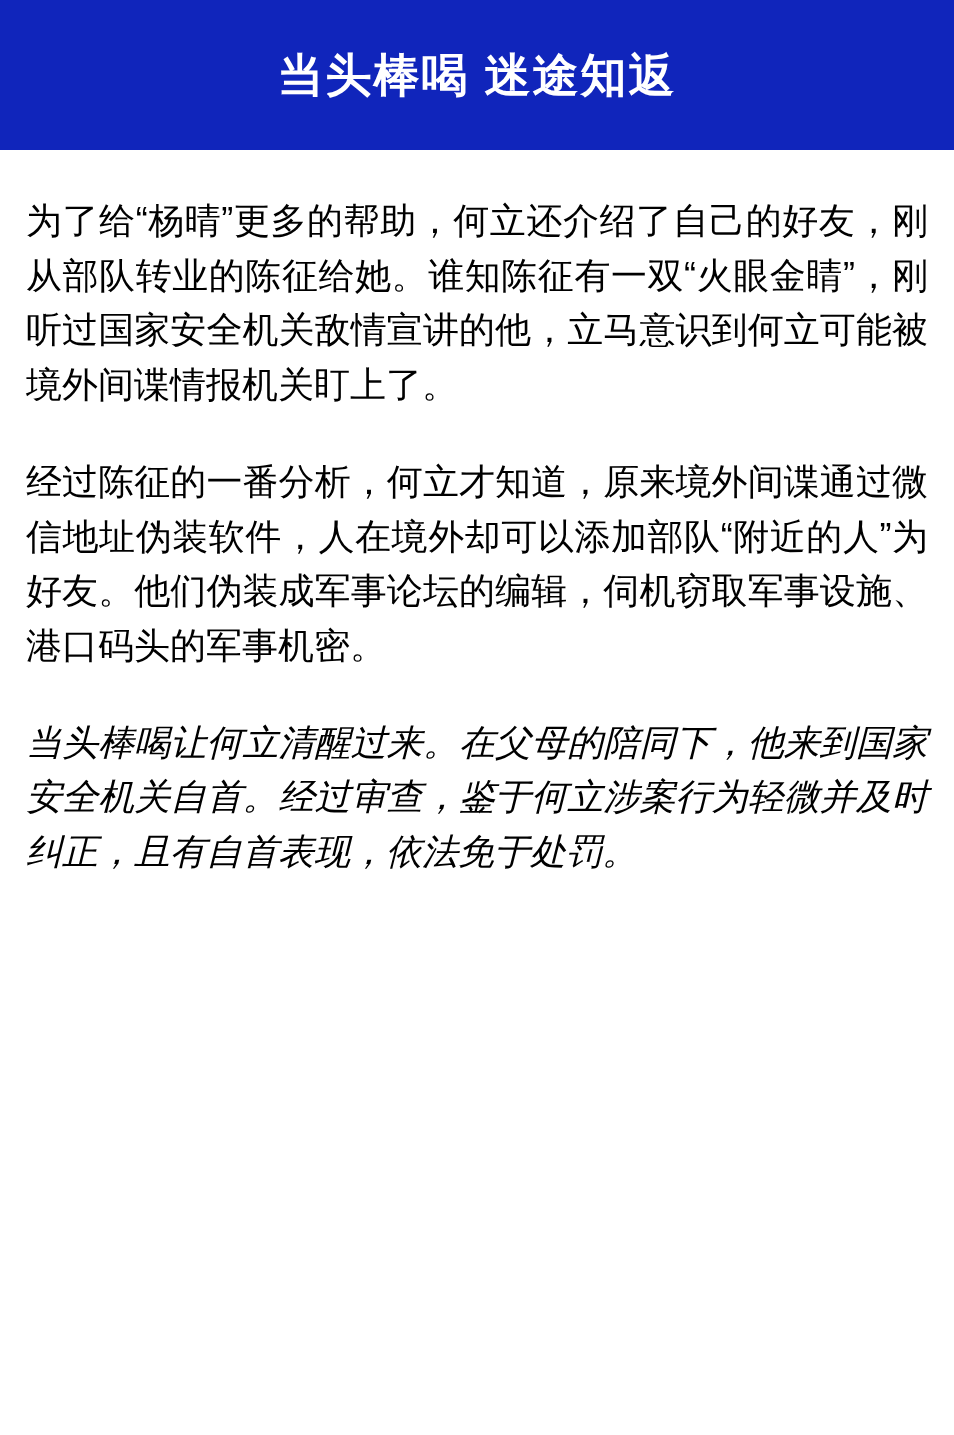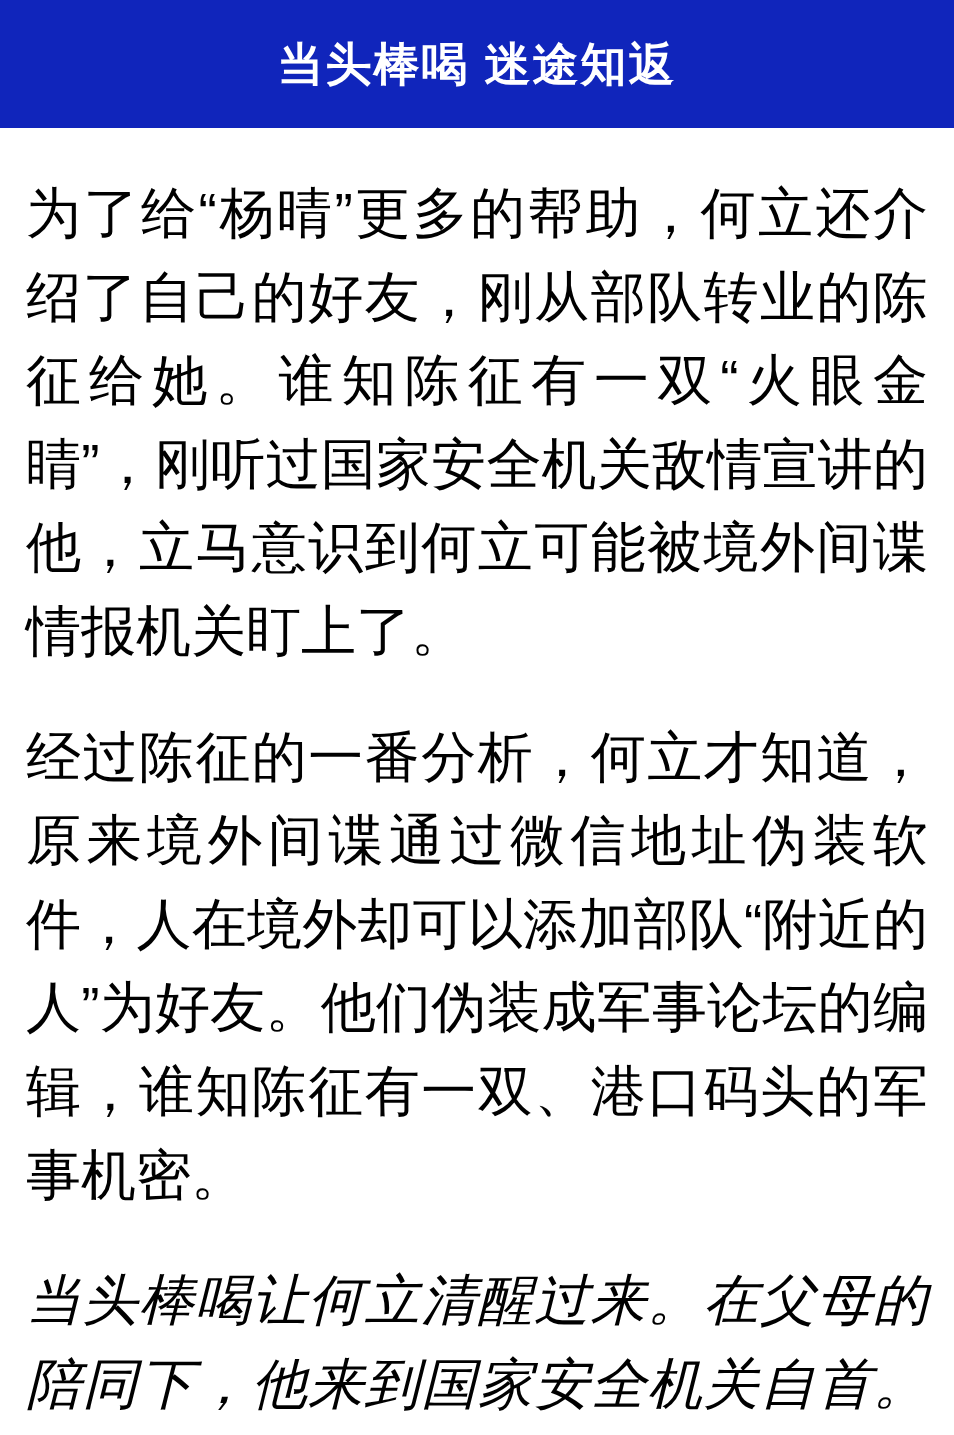--- a/index.html
+++ b/index.html
@@ -15,42 +15,42 @@
   }
   .page {
     position: relative;
     width: 954px;
     min-height: 1435px;
     background: #ffffff;
     overflow: hidden;
   }
   .banner {
     width: 100%;
-    height: 128px;
+    height: 150px;
     background: #1025bb;
     display: flex;
     align-items: center;
     justify-content: center;
     box-sizing: border-box;
   }
   .banner-title {
     color: #ffffff;
     font-size: 46px;
     font-weight: bold;
     letter-spacing: 2px;
     line-height: 1;
     white-space: nowrap;
   }
   .article {
     padding: 44px 26px 30px 26px;
     box-sizing: border-box;
   }
   .para {
     color: #000000;
-    font-size: 55px;
+    font-size: 36px;
     line-height: 1.52;
     text-align: justify;
     text-justify: inter-ideograph;
     margin: 0 0 42px 0;
     letter-spacing: 0px;
     font-weight: 500;
   }
   .para:last-child {
     margin-bottom: 0;
     font-style: italic;
@@ -60,17 +60,17 @@
 <body>
 
 <div class="page">
 
   <div class="banner">
     <div class="banner-title">当头棒喝 迷途知返</div>
   </div>
 
   <div class="article">
     <p class="para">为了给“杨晴”更多的帮助，何立还介绍了自己的好友，刚从部队转业的陈征给她。谁知陈征有一双“火眼金睛”，刚听过国家安全机关敌情宣讲的他，立马意识到何立可能被境外间谍情报机关盯上了。</p>
-    <p class="para">经过陈征的一番分析，何立才知道，原来境外间谍通过微信地址伪装软件，人在境外却可以添加部队“附近的人”为好友。他们伪装成军事论坛的编辑，谁知陈征有一双、港口码头的军事机密。</p>
+    <p class="para">经过陈征的一番分析，何立才知道，原来境外间谍通过微信地址伪装软件，人在境外却可以添加部队“附近的人”为好友。他们伪装成军事论坛的编辑，伺机窃取军事设施、港口码头的军事机密。</p>
     <p class="para">当头棒喝让何立清醒过来。在父母的陪同下，他来到国家安全机关自首。经过审查，鉴于何立涉案行为轻微并及时纠正，且有自首表现，依法免于处罚。</p>
   </div>
 
 </div>
 
 </body></html>

